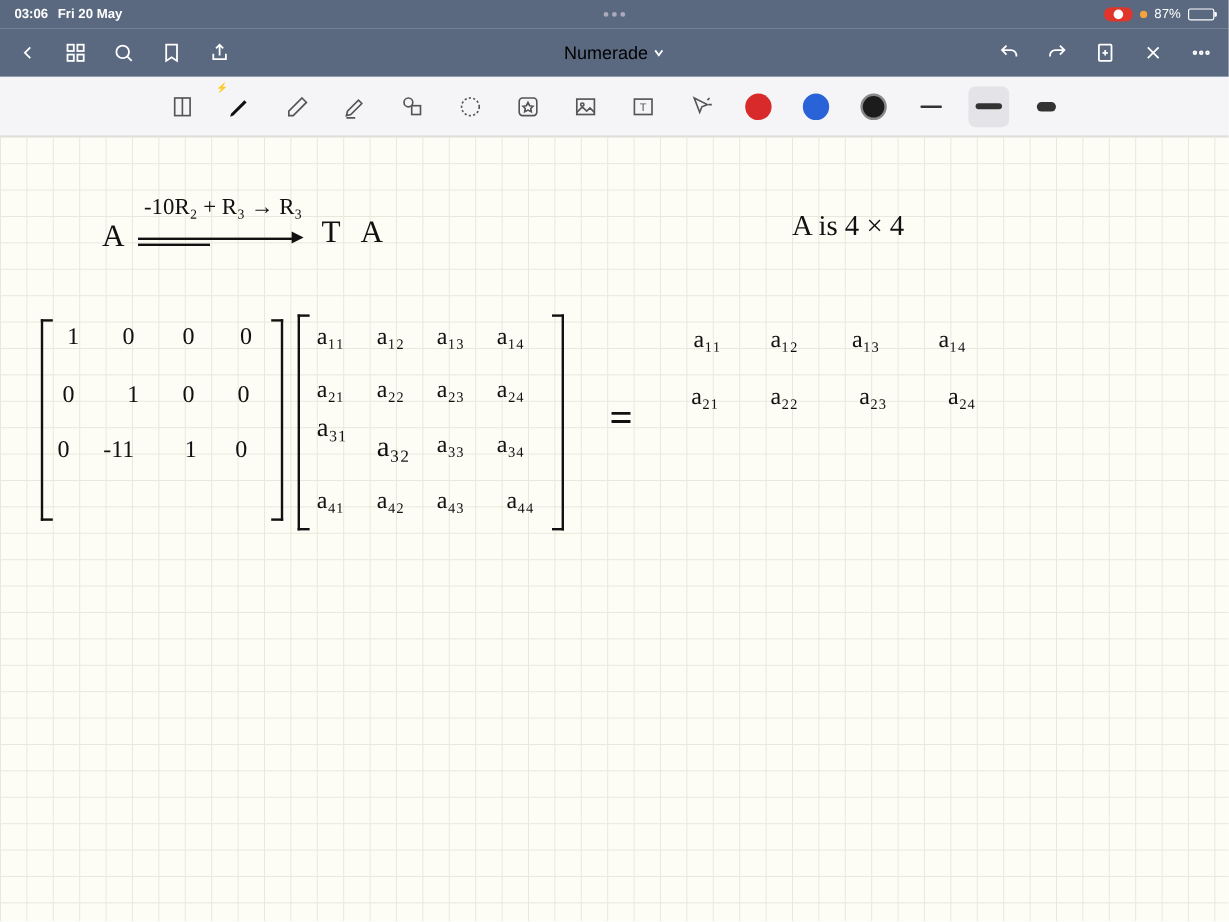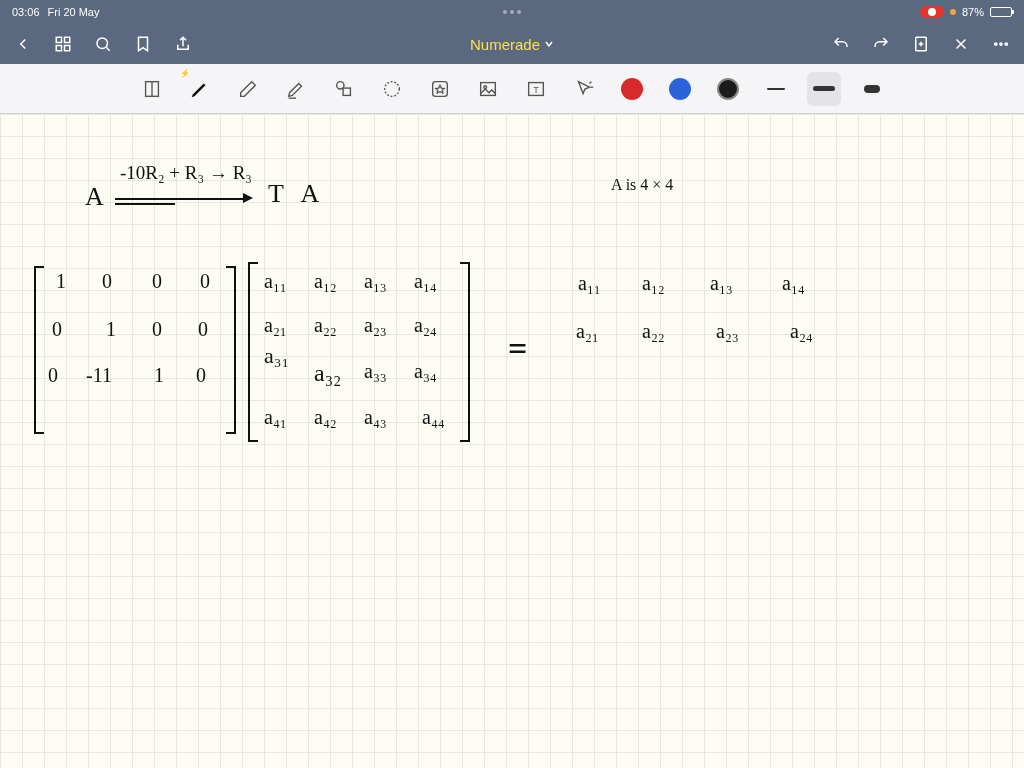--- a/index.html
+++ b/index.html
@@ -1,32 +1,32 @@
 <!DOCTYPE html>
 <html><head>
 <meta charset="utf-8">
 <style>
 * { margin: 0; padding: 0; box-sizing: border-box; }
 body { width: 1024px; height: 768px; font-family: -apple-system, sans-serif; overflow: hidden; background: #fff; }
 
 
 .status-bar { height: 24px; background: #5a6980; color: #fff; display: flex; align-items: center; padding: 0 12px; font-size: 11px; }
-.status-left { flex: 1; display: flex; align-items: flex-start; gap: 8px; }
+.status-left { flex: 1; display: flex; align-items: flex-start; gap: 8px; font-weight: bold; }
 .status-center { flex: 1; display: flex; justify-content: center; align-items: center; gap: 3px; }
 .status-right { flex: 1; display: flex; justify-content: flex-end; align-items: center; gap: 6px; }
 .dot { width: 4px; height: 4px; border-radius: 50%; background: #aab; }
 .rec-pill { background: #e0352b; border-radius: 10px; padding: 2px 8px; display: flex; align-items: center; }
 .rec-dot { width: 8px; height: 8px; border-radius: 50%; background: #fff; }
 .orange-dot { width: 6px; height: 6px; border-radius: 50%; background: #f7a23b; }
 .battery-icon { width: 22px; height: 10px; border: 1px solid #fff; border-radius: 2px; position: relative; }
 .battery-icon::after { content: ''; position: absolute; right: -3px; top: 2px; width: 2px; height: 4px; background: #fff; border-radius: 0 1px 1px 0; }
 .battery-fill { height: 100%; width: 87%; background: #fff; border-radius: 1px; }
 
 
-.nav-bar { height: 40px; background: #5a6980; color: #fde047; display: flex; align-items: center; padding: 0 14px; }
+.nav-bar { height: 40px; background: #5a6980; color: #000000; display: flex; align-items: center; padding: 0 14px; }
 .nav-left { display: flex; align-items: center; gap: 22px; }
 .nav-center { flex: 1; display: flex; justify-content: center; align-items: center; }
 .nav-right { display: flex; align-items: center; gap: 22px; }
 .nav-title { font-size: 15px; display: flex; align-items: center; gap: 4px; }
 .nav-icon { width: 18px; height: 18px; display: flex; align-items: center; justify-content: center; }
 .nav-icon svg { width: 18px; height: 18px; fill: none; stroke: #fff; stroke-width: 2; }
 
 
 .toolbar { height: 50px; background: #f5f5f7; border-bottom: 1px solid #d0d0d0; display: flex; align-items: center; justify-content: center; gap: 14px; padding: 0 12px; }
 .tool-btn { width: 34px; height: 34px; border-radius: 6px; display: flex; align-items: center; justify-content: center; cursor: pointer; }
@@ -233,21 +233,21 @@
 </div>
 
 <div class="canvas">
 
   <span class="hand" style="left:85px; top:68px; font-size:26px">A</span>
   <span class="hand" style="left:120px; top:48px; font-size:19px">-10R₂ + R₃ → R₃</span>
   <span class="arrow-line" style="left:115px; top:84px; width:130px"></span>
   <span class="arrow-head" style="left:243px; top:79px"></span>
   <span class="arrow-line" style="left:115px; top:89px; width:60px"></span>
   <span class="hand" style="left:268px; top:65px; font-size:26px; letter-spacing:6px">T A</span>
-  <span class="hand" style="left:611px; top:62px; font-size:16px">A  is   4 × 4</span>
+  <span class="hand" style="left:660px; top:62px; font-size:24px">A  is   4 × 4</span>
 
   <span class="bracket left" style="left:34px; top:152px; width:10px; height:168px"></span>
   <span class="bracket right" style="left:226px; top:152px; width:10px; height:168px"></span>
 
   <span class="hand" style="left:56px; top:156px; font-size:20px">1</span>
   <span class="hand" style="left:102px; top:156px; font-size:20px">0</span>
   <span class="hand" style="left:152px; top:156px; font-size:20px">0</span>
   <span class="hand" style="left:200px; top:156px; font-size:20px">0</span>
   <span class="hand" style="left:52px; top:204px; font-size:20px">0</span>
   <span class="hand" style="left:106px; top:204px; font-size:20px">1</span>

